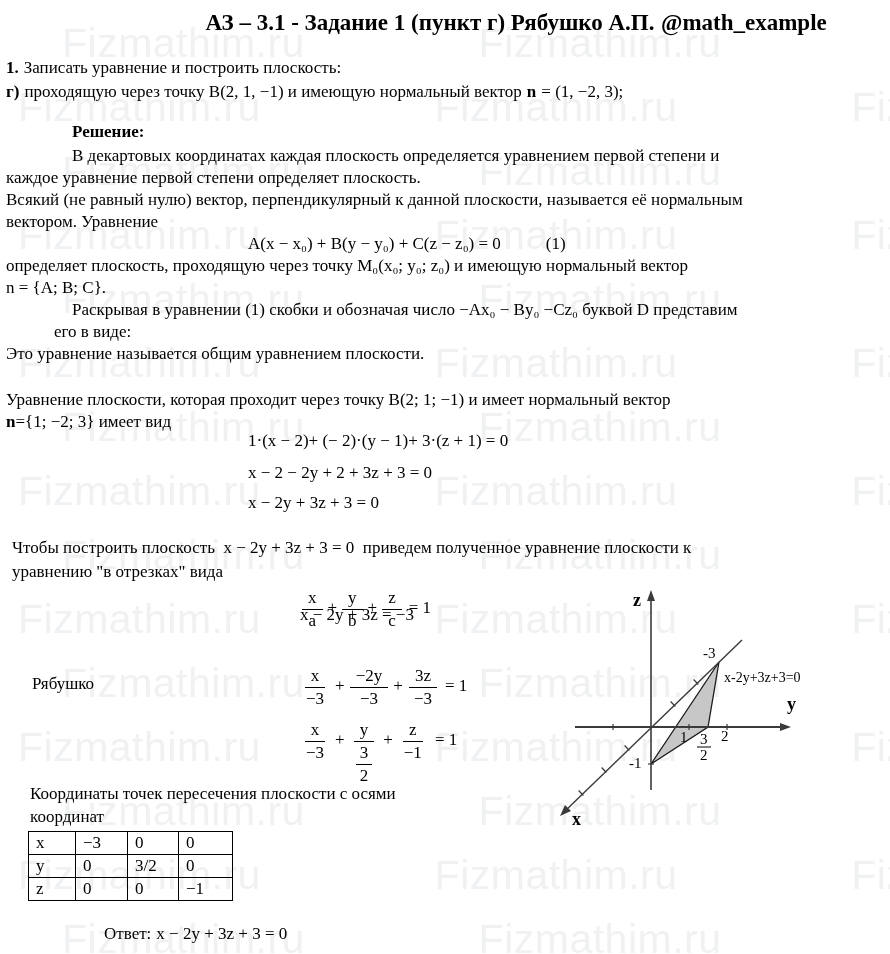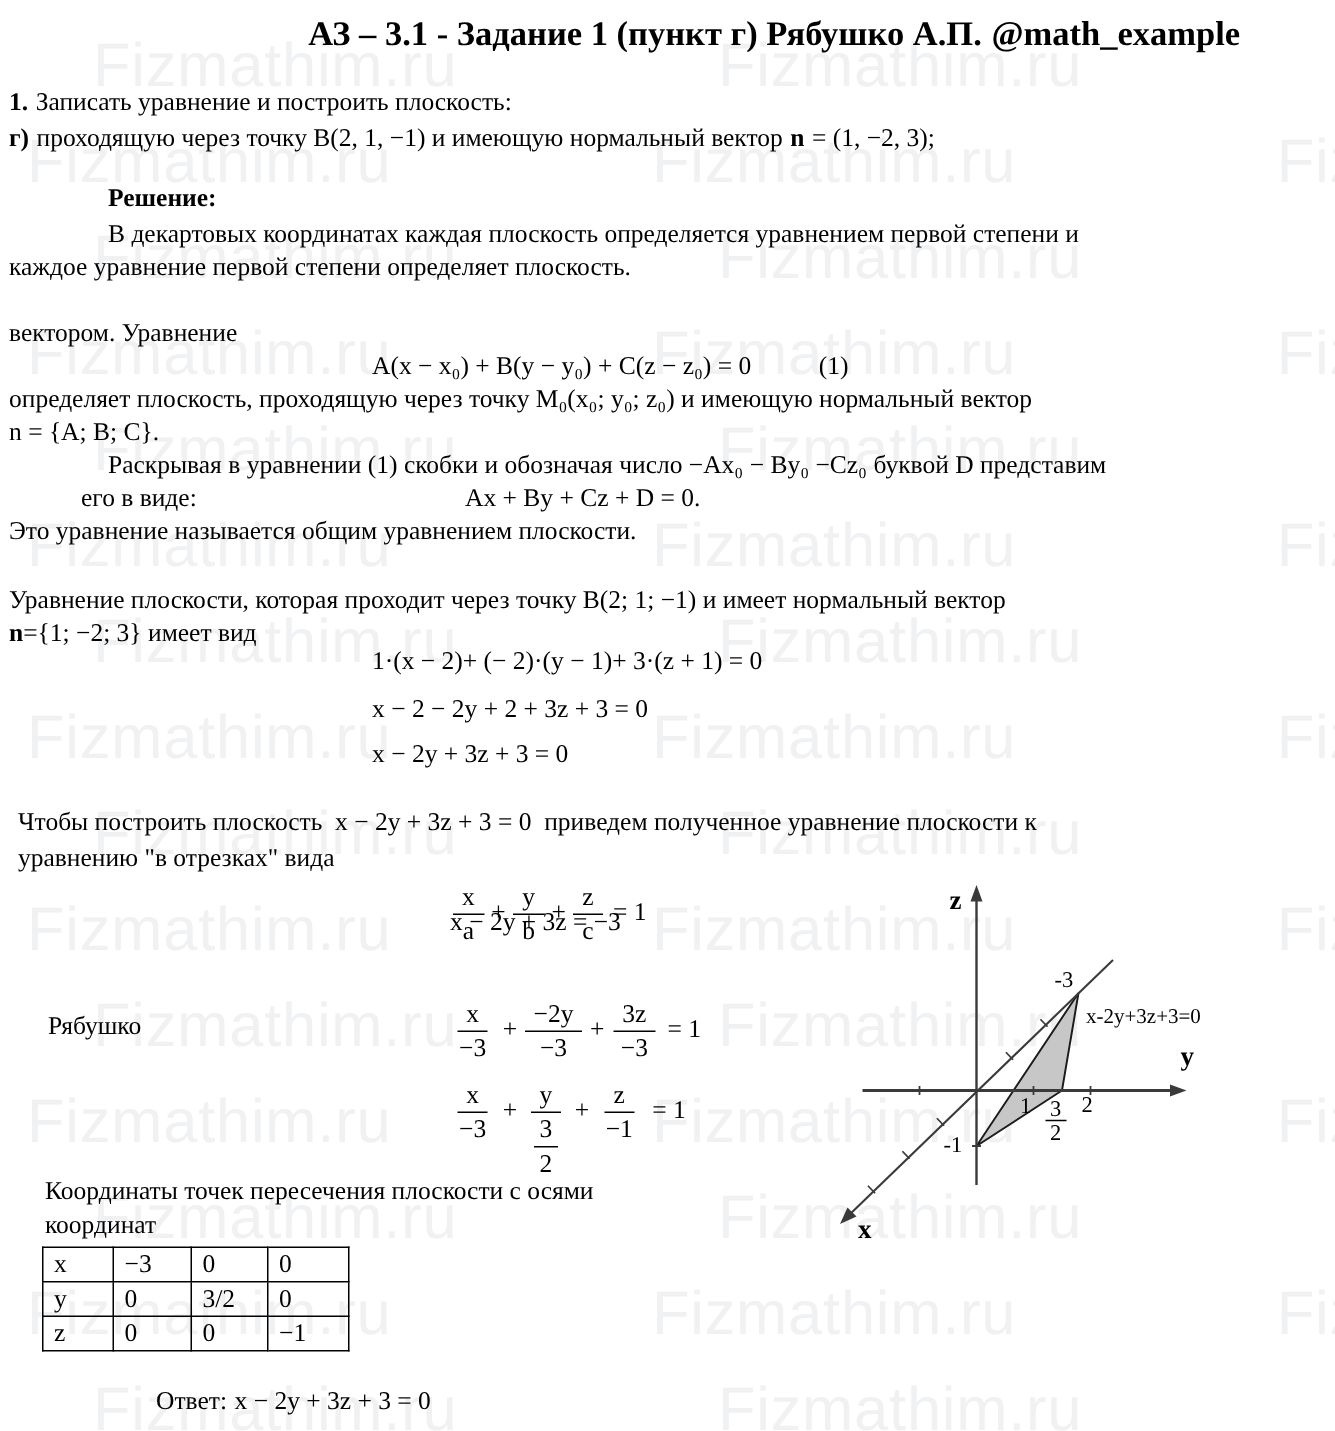--- a/index.html
+++ b/index.html
@@ -62,29 +62,29 @@
     <div class="title">АЗ – 3.1 - Задание 1 (пункт г) Рябушко А.П.</div>
     <div class="handle">@math_example</div>
 
     <div class="ln" style="top:57px;left:6px;"><span class="b">1.</span><span class="sp">Записать уравнение и построить плоскость:</span></div>
     <div class="ln" style="top:81px;left:6px;"><span class="b">г)</span><span class="sp">проходящую через точку В(2, 1, −1) и имеющую нормальный вектор</span><span class="b sp">n</span><span class="sp">= (1, −2, 3);</span></div>
 
     <div class="ln b" style="top:121px;left:72px;">Решение:</div>
 
     <div class="ln" style="top:145px;left:72px;">В декартовых координатах каждая плоскость определяется уравнением первой степени и</div>
     <div class="ln" style="top:167px;left:6px;">каждое уравнение первой степени определяет плоскость.</div>
+    <div class="ln" style="top:189px;left:6px;">Всякий (не равный нулю) вектор, перпендикулярный к данной плоскости, называется её нормальным</div>
     <div class="ln" style="top:211px;left:6px;">вектором. Уравнение</div>
 
     <div class="eqrow" style="top:233px;left:248px;"><span>A(x − x₀) + B(y − y₀) + C(z − z₀) = 0</span><span class="eqtag">(1)</span></div>
 
     <div class="ln" style="top:255px;left:6px;">определяет плоскость, проходящую через точку M₀(x₀; y₀; z₀) и имеющую нормальный вектор</div>
     <div class="ln" style="top:277px;left:6px;">n = {A; B; C}.</div>
     <div class="ln" style="top:299px;left:72px;">Раскрывая в уравнении (1) скобки и обозначая число −Ax₀ − By₀ −Cz₀ буквой D представим</div>
     <div class="ln" style="top:321px;left:6px;margin-left:48px;">его в виде:</div>
-    <div class="ln" style="top:321px;left:310px;">Ax + By + Cz + D = 0.</div>
     <div class="ln" style="top:343px;left:6px;">Это уравнение называется общим уравнением плоскости.</div>
 
     <div class="ln" style="top:389px;left:6px;">Уравнение плоскости, которая проходит через точку B(2; 1; −1) и имеет нормальный вектор</div>
     <div class="ln" style="top:411px;left:6px;"><span class="b">n</span><span>={1; −2; 3} имеет вид</span></div>
 
     <div class="ln" style="top:430px;left:248px;">1·(x − 2)+ (− 2)·(y − 1)+ 3·(z + 1) = 0</div>
     <div class="ln" style="top:462px;left:248px;">x − 2 − 2y + 2 + 3z + 3 = 0</div>
     <div class="ln" style="top:492px;left:248px;">x − 2y + 3z + 3 = 0</div>
 
     <div class="ln" style="top:537px;left:12px;">Чтобы построить плоскость&nbsp; x − 2y + 3z + 3 = 0&nbsp; приведем полученное уравнение плоскости к</div>

